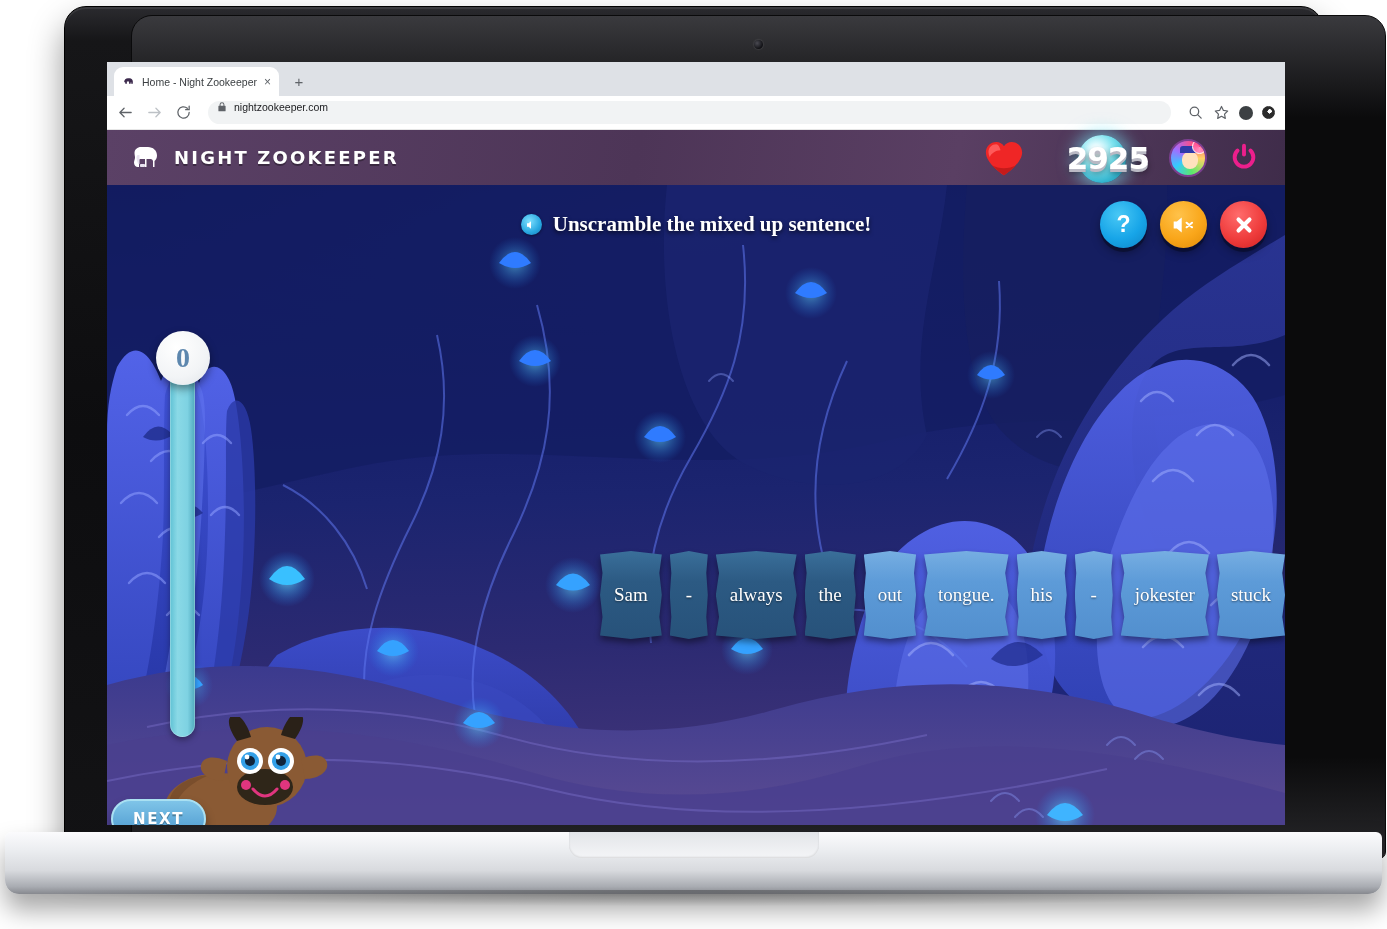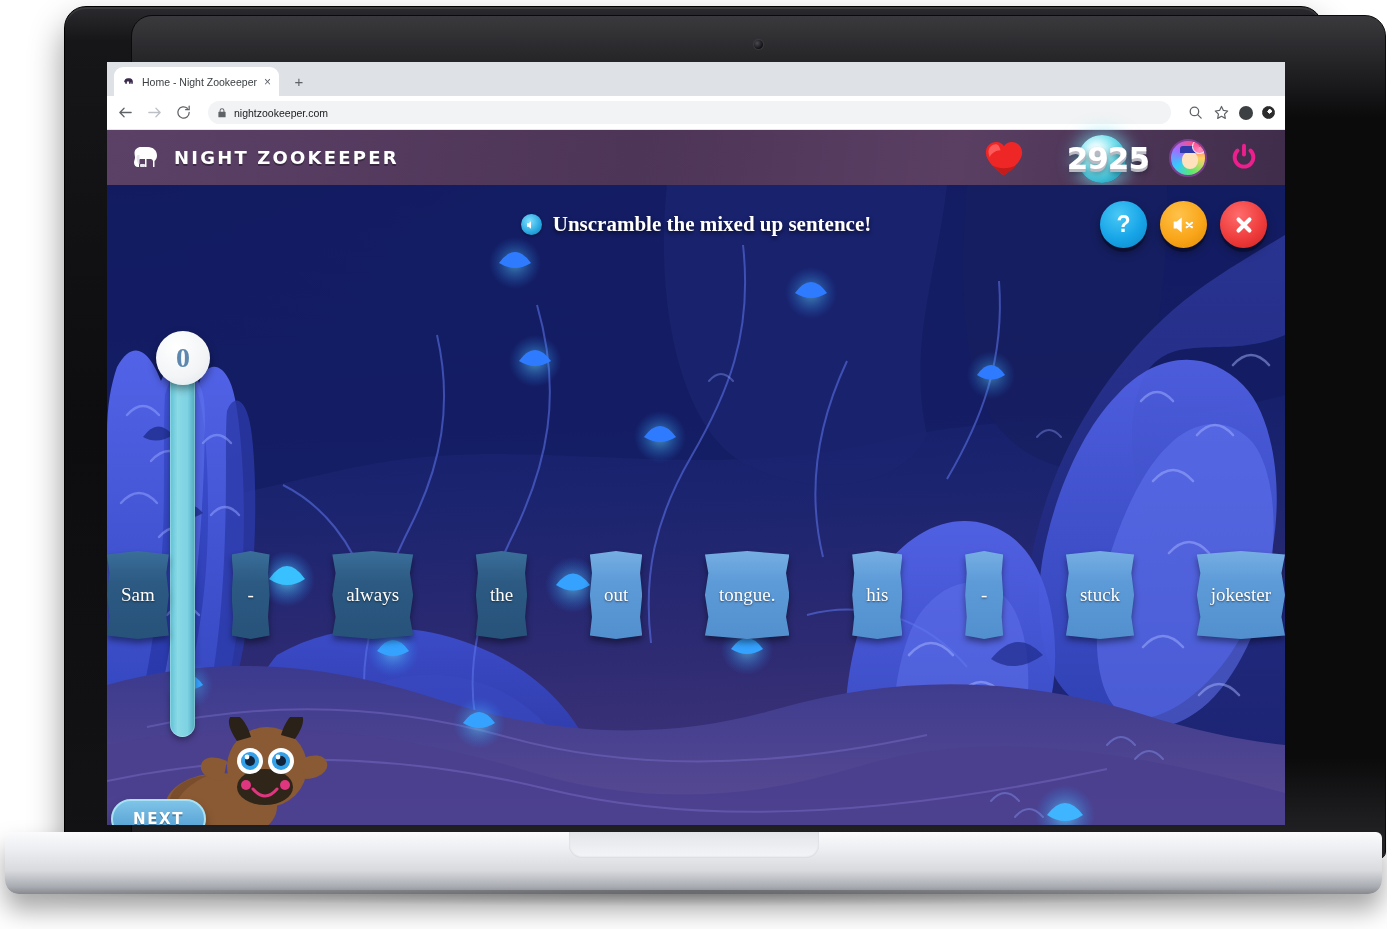--- a/index.html
+++ b/index.html
@@ -71,21 +71,21 @@
   }
   .toolbar{
     position:absolute; left:0; top:34px; width:1178px; height:34px;
     background:#fff; display:flex; align-items:center; padding:0 10px; gap:12px;
     border-bottom:1px solid #e6e6e6;
   }
   .nav-ic{ width:17px; height:17px; color:#5f6368; flex:none; cursor:pointer; }
   .nav-ic.dim{ color:#bdc1c6; }
   .omnibox{
     flex:1; height:23px; background:#f1f3f4; border-radius:12px;
-    display:flex; align-items:center; padding:0 9px; gap:7px; margin:0 4px;
+    display:flex; padding:0 9px; gap:7px; margin:0 4px;
   }
   .lock-ic{ width:10px; height:12px; flex:none; }
   .url{ font-size:10.5px; color:#202124; }
   .tb-right{ display:flex; align-items:center; gap:9px; }
   .avatar-chip{ width:14px; height:14px; border-radius:50%; background:#3c4043; }
   .menu-chip{
     width:13px; height:13px; border-radius:50%;
     background:radial-gradient(circle at 60% 40%,#fff 0 22%,#2b2b2b 24%);
     border:1px solid #2b2b2b;
   }
@@ -196,21 +196,21 @@
     display:flex; align-items:center; justify-content:center;
     box-shadow:0 4px 8px rgba(0,0,0,.42);
   }
   .meter-badge span{
     font-family:"Liberation Serif", serif; font-size:28px; font-weight:700; color:#5d87ae;
   }
 
   
   .tiles{
     position:absolute; left:0; right:0; top:366px;
-    display:flex; justify-content:space-between; align-items:flex-start; gap:0px; z-index:6;
+    display:flex; justify-content:flex-end; align-items:flex-start; gap:8px; z-index:6;
   }
   .tile{
     position:relative; height:88px; display:flex; align-items:center; justify-content:center;
     padding:0 14px; min-width:38px; cursor:pointer;
     filter:drop-shadow(0 4px 3px rgba(0,0,0,.42));
   }
   .tile .shape{
     position:absolute; inset:0;
     -webkit-clip-path:polygon(0% 4%, 50% 0%, 100% 4%, 96% 25%, 100% 50%, 96% 75%, 100% 96%, 50% 100%, 0% 96%, 4% 75%, 0% 50%, 4% 25%);
     clip-path:polygon(0% 4%, 50% 0%, 100% 4%, 96% 25%, 100% 50%, 96% 75%, 100% 96%, 50% 100%, 0% 96%, 4% 75%, 0% 50%, 4% 25%);
@@ -522,25 +522,25 @@
             <div class="tile light">
               <div class="shape"></div>
               <span class="label">his</span>
             </div>
             <div class="tile light">
               <div class="shape"></div>
               <span class="label">-</span>
             </div>
             <div class="tile light">
               <div class="shape"></div>
+              <span class="label">jokester</span>
+            </div>
+            <div class="tile light">
+              <div class="shape"></div>
               <span class="label">stuck</span>
-            </div>
-            <div class="tile light">
-              <div class="shape"></div>
-              <span class="label">jokester</span>
             </div>
           </div>
 
         <div class="next-wrap">
           <div class="next-btn">
             <span>NEXT</span>
           </div>
         </div>
 
         <svg class="cow" viewBox="0 0 180 170">

